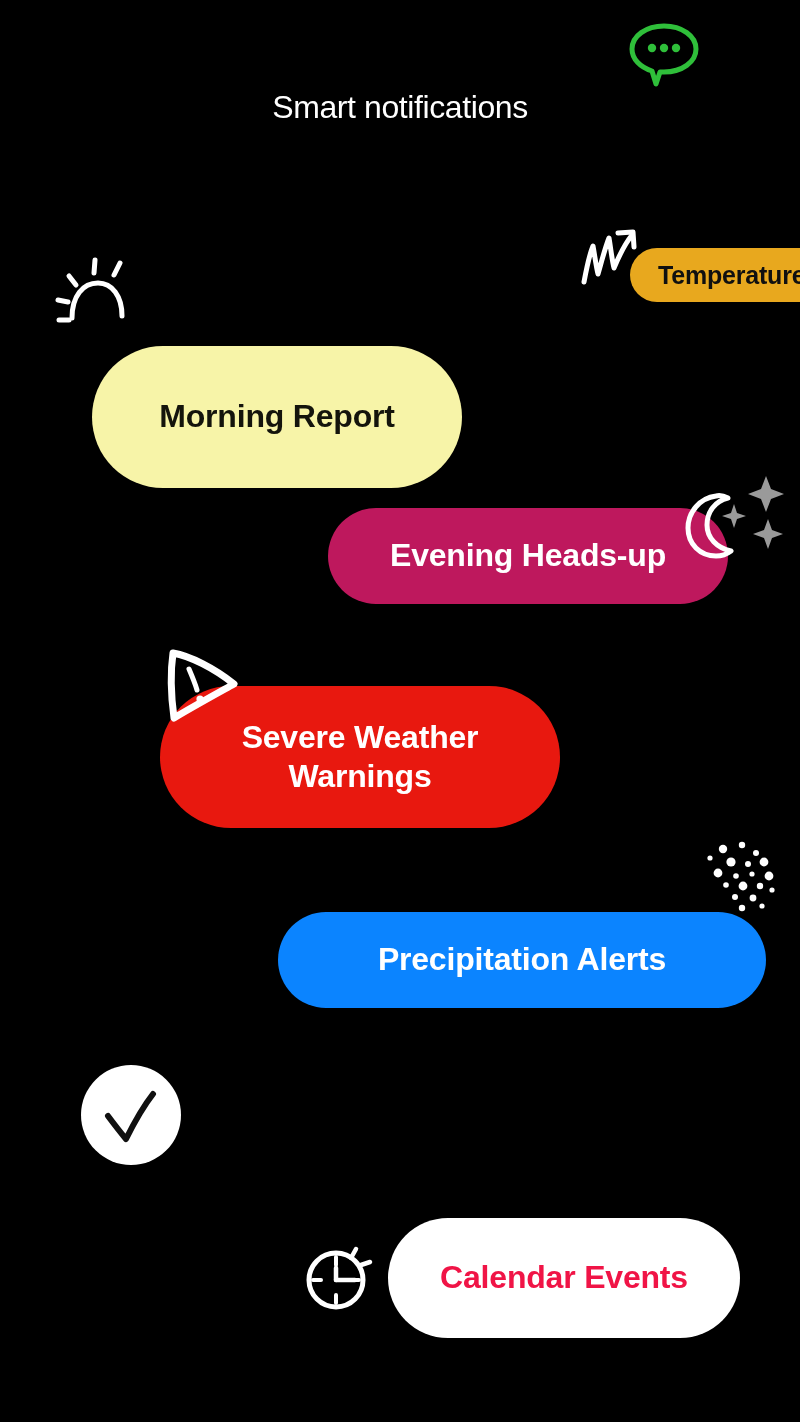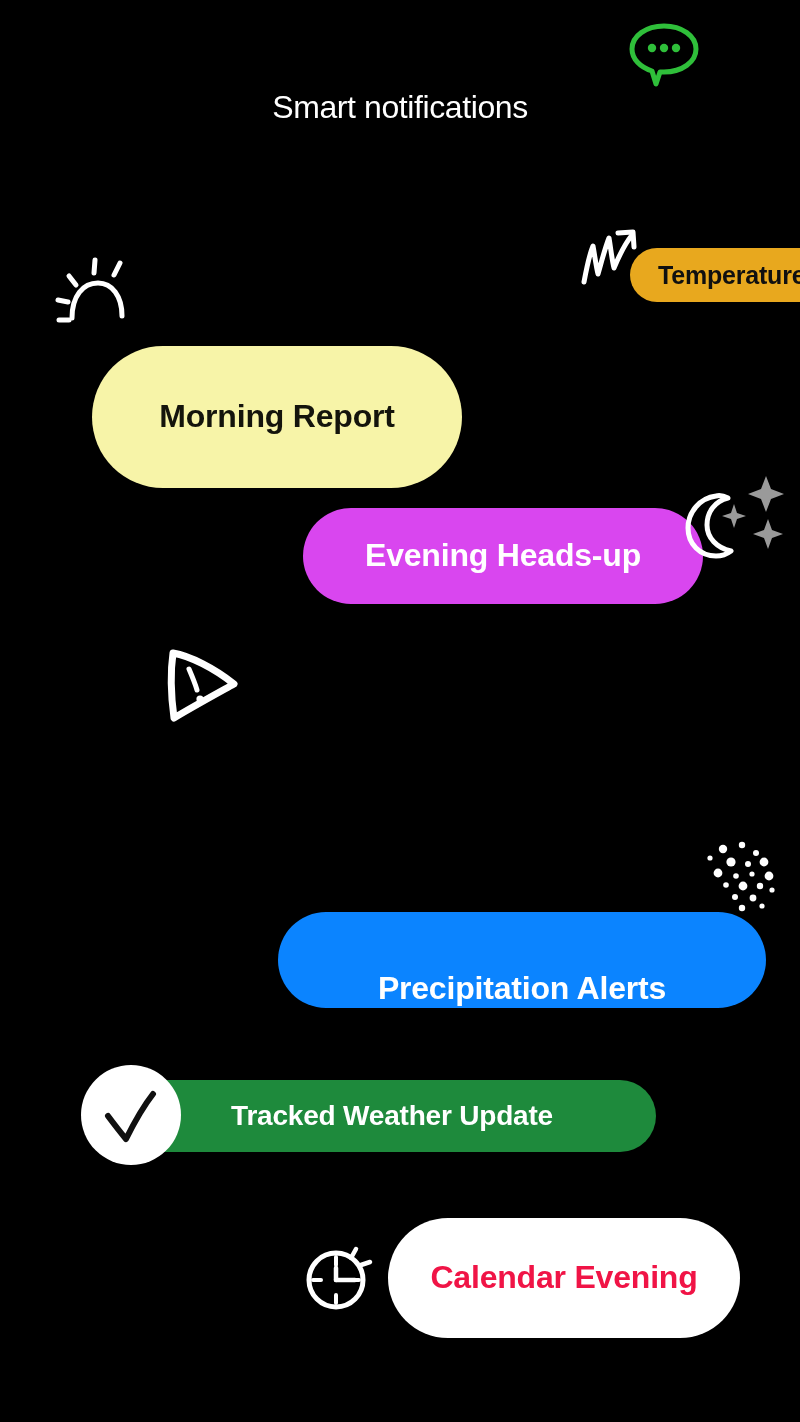--- a/index.html
+++ b/index.html
@@ -70,25 +70,25 @@
     width: 370px;
     height: 142px;
     background: #F7F4A8;
     color: #14140c;
     font-size: 32px;
     z-index: 6;
     margin-top: 48px;
   }
 
   #pill-evening {
-    left: 303px;
+    left: 328px;
     top: 508px;
     width: 400px;
     height: 96px;
-    background: #d946ef;
+    background: #be185d;
     color: #ffffff;
     font-size: 32px;
     z-index: 6;
   }
 
   #pill-severe {
     left: 160px;
     top: 686px;
     width: 400px;
     height: 142px;
@@ -100,21 +100,20 @@
 
   #pill-precipitation {
     left: 278px;
     top: 912px;
     width: 488px;
     height: 96px;
     background: #0B84FF;
     color: #ffffff;
     font-size: 32px;
     z-index: 6;
-    align-items: flex-end;
   }
 
   #pill-tracked {
     left: 128px;
     top: 1080px;
     width: 528px;
     height: 72px;
     background: #1E8A3C;
     color: #ffffff;
     font-size: 28px;
@@ -249,26 +248,29 @@
   </div>
 
   <div class="pill" id="pill-morning">
     <span>Morning Report</span>
   </div>
 
   <div class="pill" id="pill-evening">
     <span>Evening Heads-up</span>
   </div>
 
+  <div class="pill" id="pill-severe">
+    <span>
+      <span style="display:block">Severe Weather</span>
+      <span style="display:block">Warnings</span>
+    </span>
+  </div>
 
   <div class="pill" id="pill-precipitation">
     <span>Precipitation Alerts</span>
   </div>
 
-  <div class="pill" id="pill-tracked">
-    <span>Tracked Weather Update</span>
-  </div>
 
   <div class="pill" id="pill-calendar">
-    <span>Calendar Evening</span>
+    <span>Calendar Events</span>
   </div>
 
 </div>
 
 </body></html>

